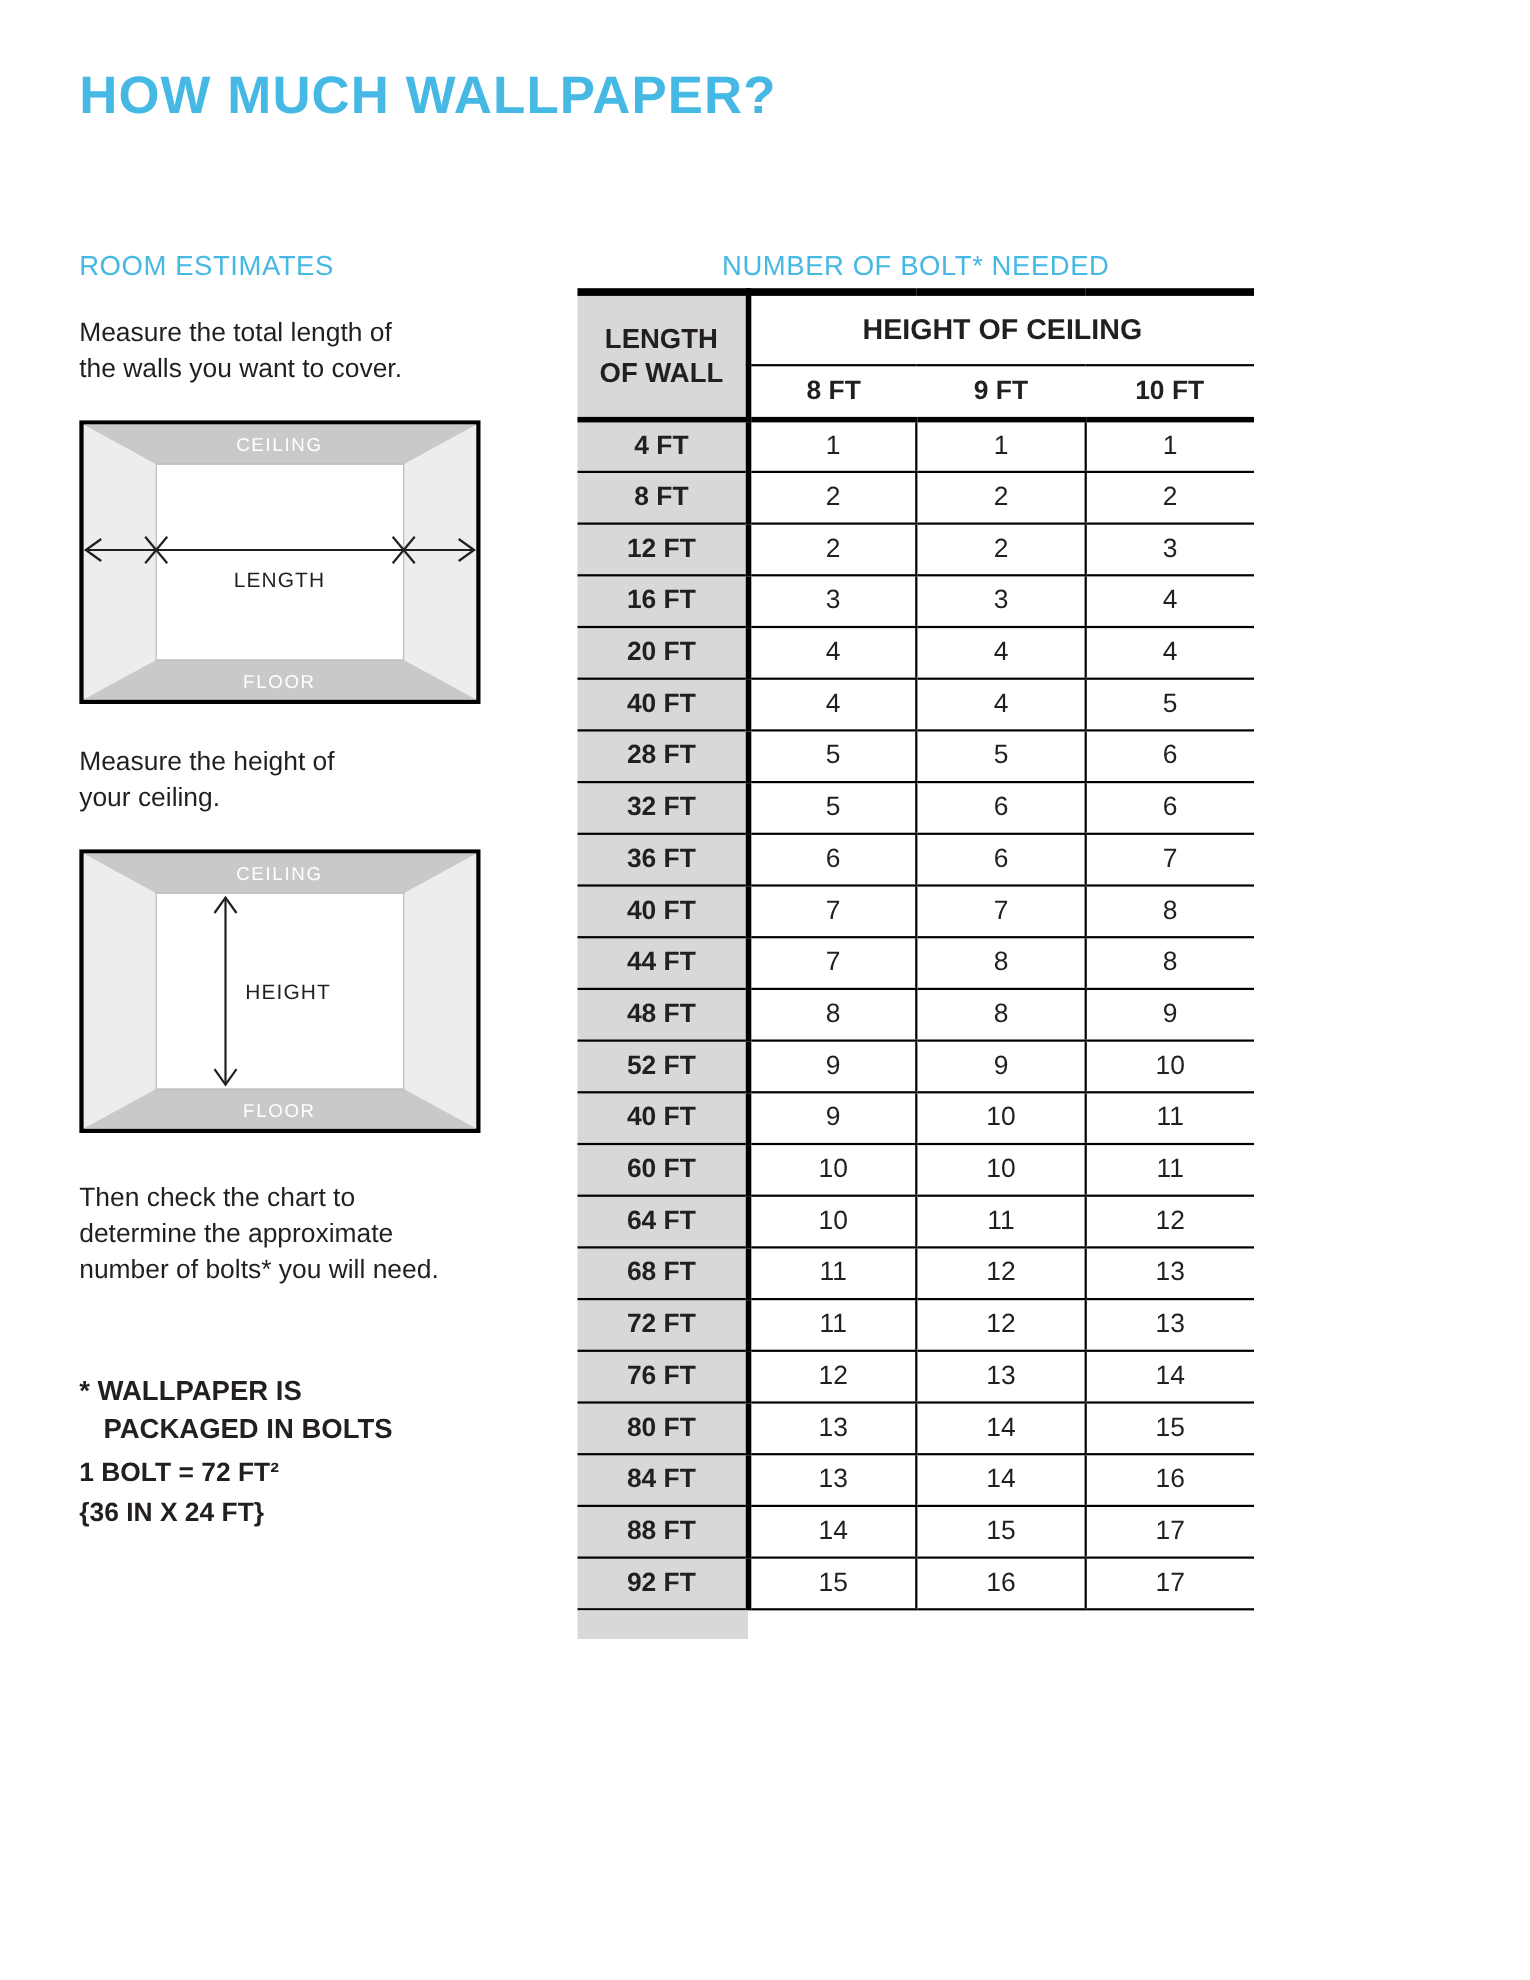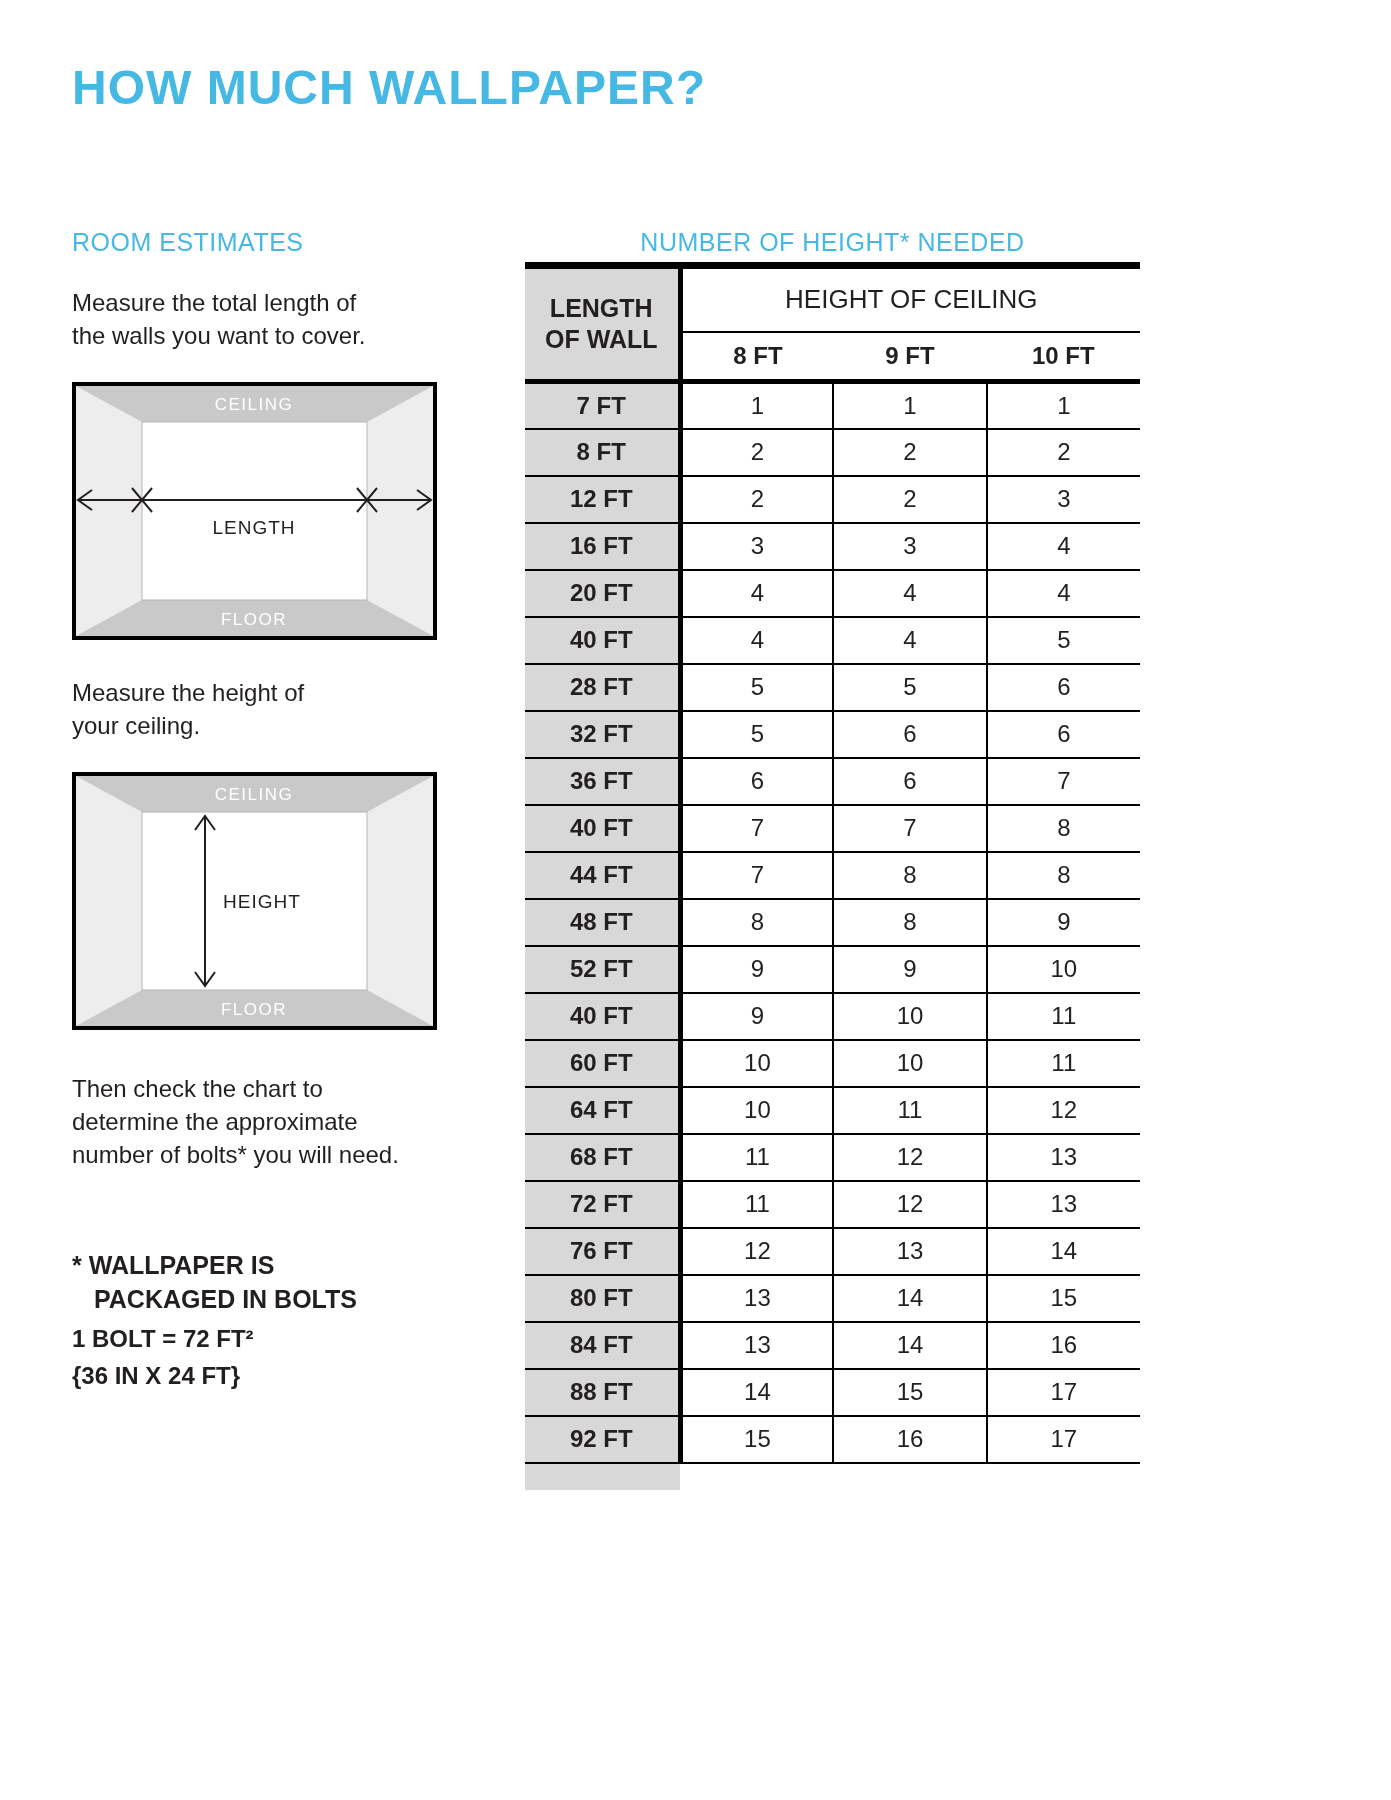--- a/index.html
+++ b/index.html
@@ -54,21 +54,21 @@
   }
   th,td{
     font-size:24px;text-align:center;vertical-align:middle;color:var(--ink);
   }
   .len-hdr{
     width:155px;background:var(--cell-gray);
     border-right:5px solid #000;border-bottom:5px solid #000;
     font-weight:bold;white-space:pre-line;line-height:31px;font-size:25px;
   }
   thead .group-th{
-    height:66px;border-bottom:2px solid #000;font-weight:normal;font-size:26px;
+    height:66px;border-bottom:2px solid #000;font-weight:bold;font-size:26px;
   }
   thead .sub-th{
     height:50px;font-weight:bold;border-bottom:5px solid #000;
   }
   tbody th{
     background:var(--cell-gray);border-right:5px solid #000;font-weight:bold;
   }
   tbody th,tbody td{height:47px;border-bottom:2px solid #000;}
   tbody td + td{border-left:2px solid #000;}
   .table-stub{width:155px;height:26px;background:var(--cell-gray);}
@@ -79,21 +79,21 @@
     font-size:19px;letter-spacing:1px;}
 </style>
 </head>
 <body>
 
 <div class="page">
 
   <h1 class="title">HOW MUCH WALLPAPER?</h1>
 
   <h2 class="section-heading left-heading">ROOM ESTIMATES</h2>
-  <h2 class="section-heading table-heading">NUMBER OF HEIGHT* NEEDED</h2>
+  <h2 class="section-heading table-heading">NUMBER OF BOLT* NEEDED</h2>
 
   <p class="para" id="para1">Measure the total length of
 the walls you want to cover.</p>
 
   <svg class="diagram" id="diagram1" width="365" height="258" viewBox="0 0 365 258">
     <rect x="2" y="2" width="361" height="254" fill="#ededed" stroke="#000000" stroke-width="4"></rect>
     <polygon points="4,4 361,4 295,40 70,40" fill="#c9c9c9"></polygon>
     <polygon points="4,254 361,254 295,218 70,218" fill="#c9c9c9"></polygon>
     <rect x="70" y="40" width="225" height="178" fill="#ffffff" stroke="#b5b5b5" stroke-width="1"></rect>
     <text class="svg-room-text" x="182" y="28" text-anchor="middle">CEILING</text>
@@ -151,21 +151,21 @@
           <th class="group-th" colspan="3">HEIGHT OF CEILING</th>
         </tr>
         <tr>
           <th class="sub-th">8 FT</th>
           <th class="sub-th">9 FT</th>
           <th class="sub-th">10 FT</th>
         </tr>
       </thead>
       <tbody>
           <tr>
-            <th>7 FT</th>
+            <th>4 FT</th>
             <td>1</td>
             <td>1</td>
             <td>1</td>
           </tr>
           <tr>
             <th>8 FT</th>
             <td>2</td>
             <td>2</td>
             <td>2</td>
           </tr>

